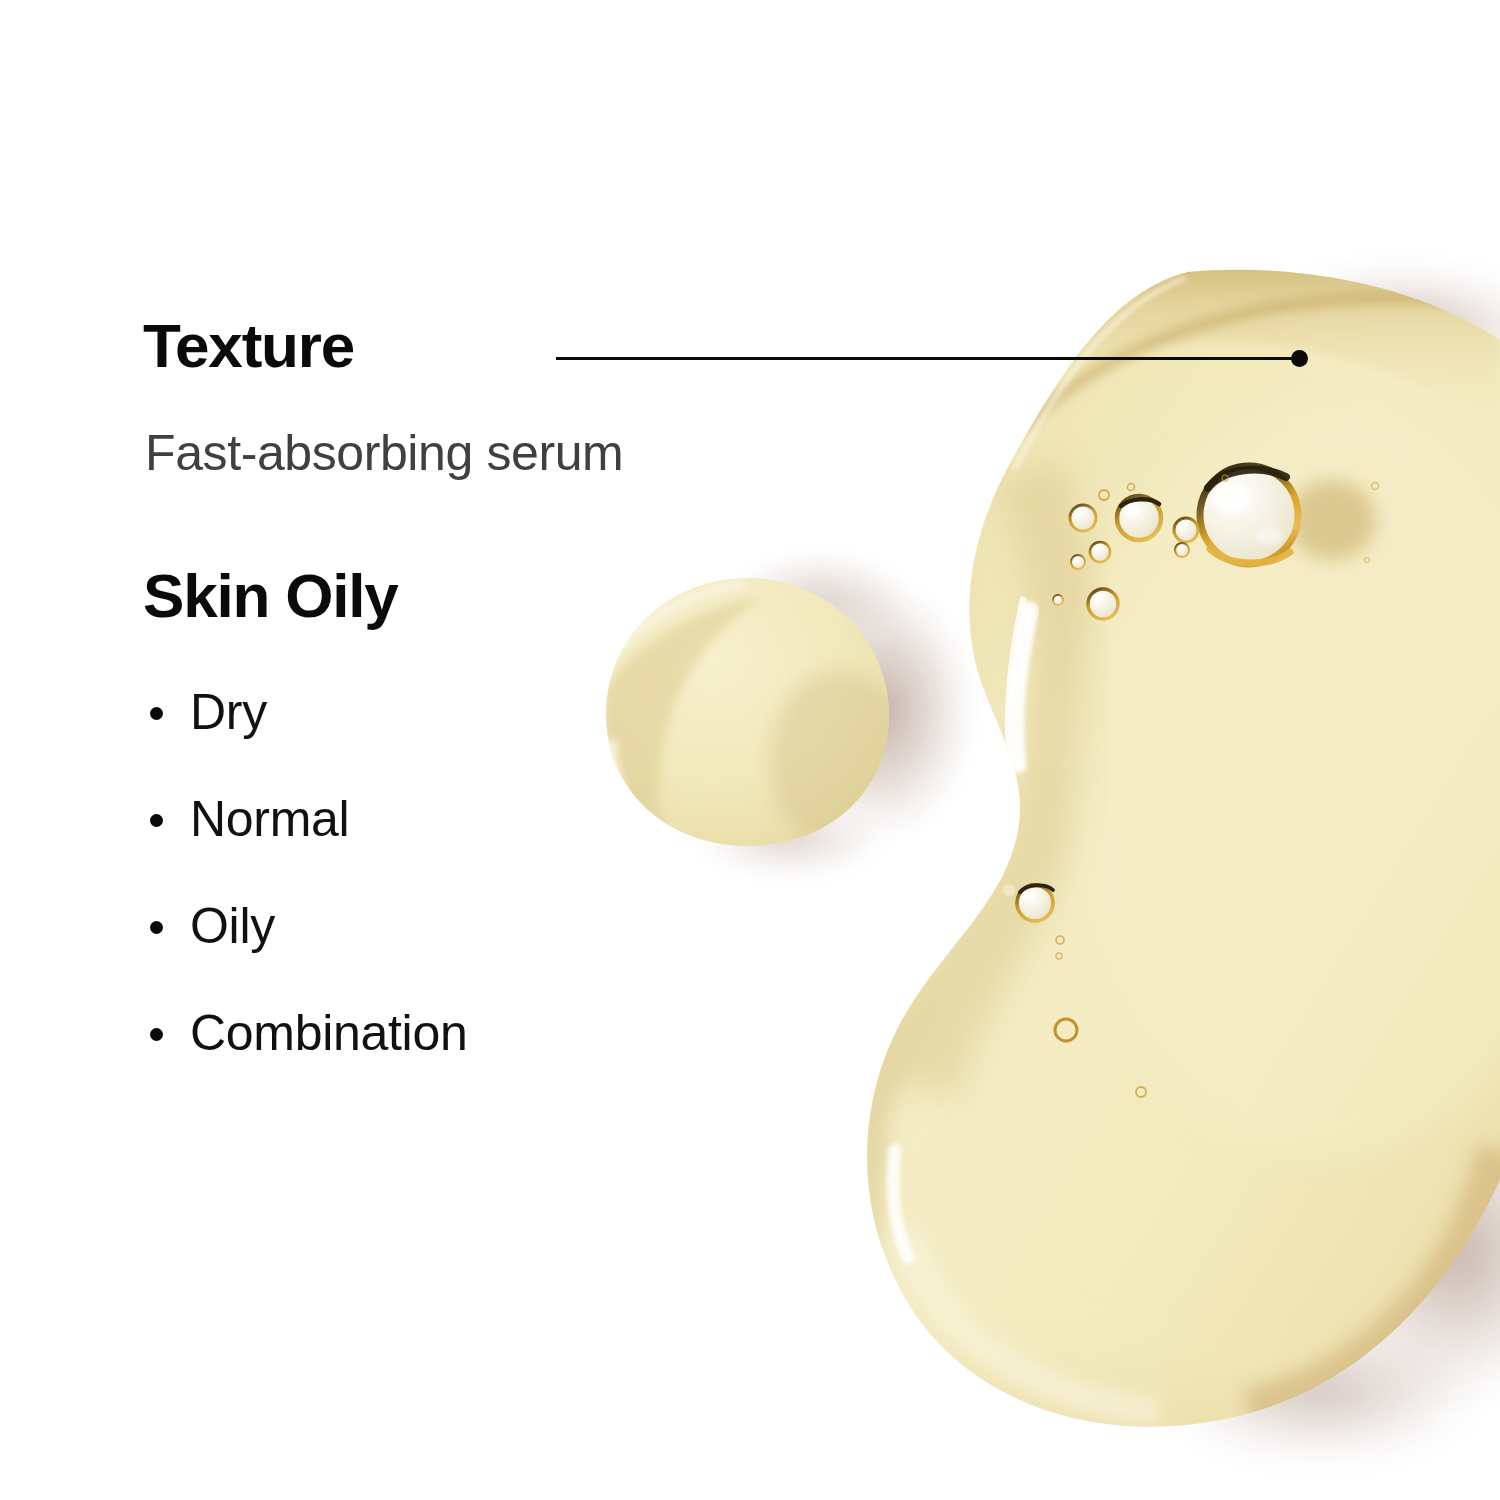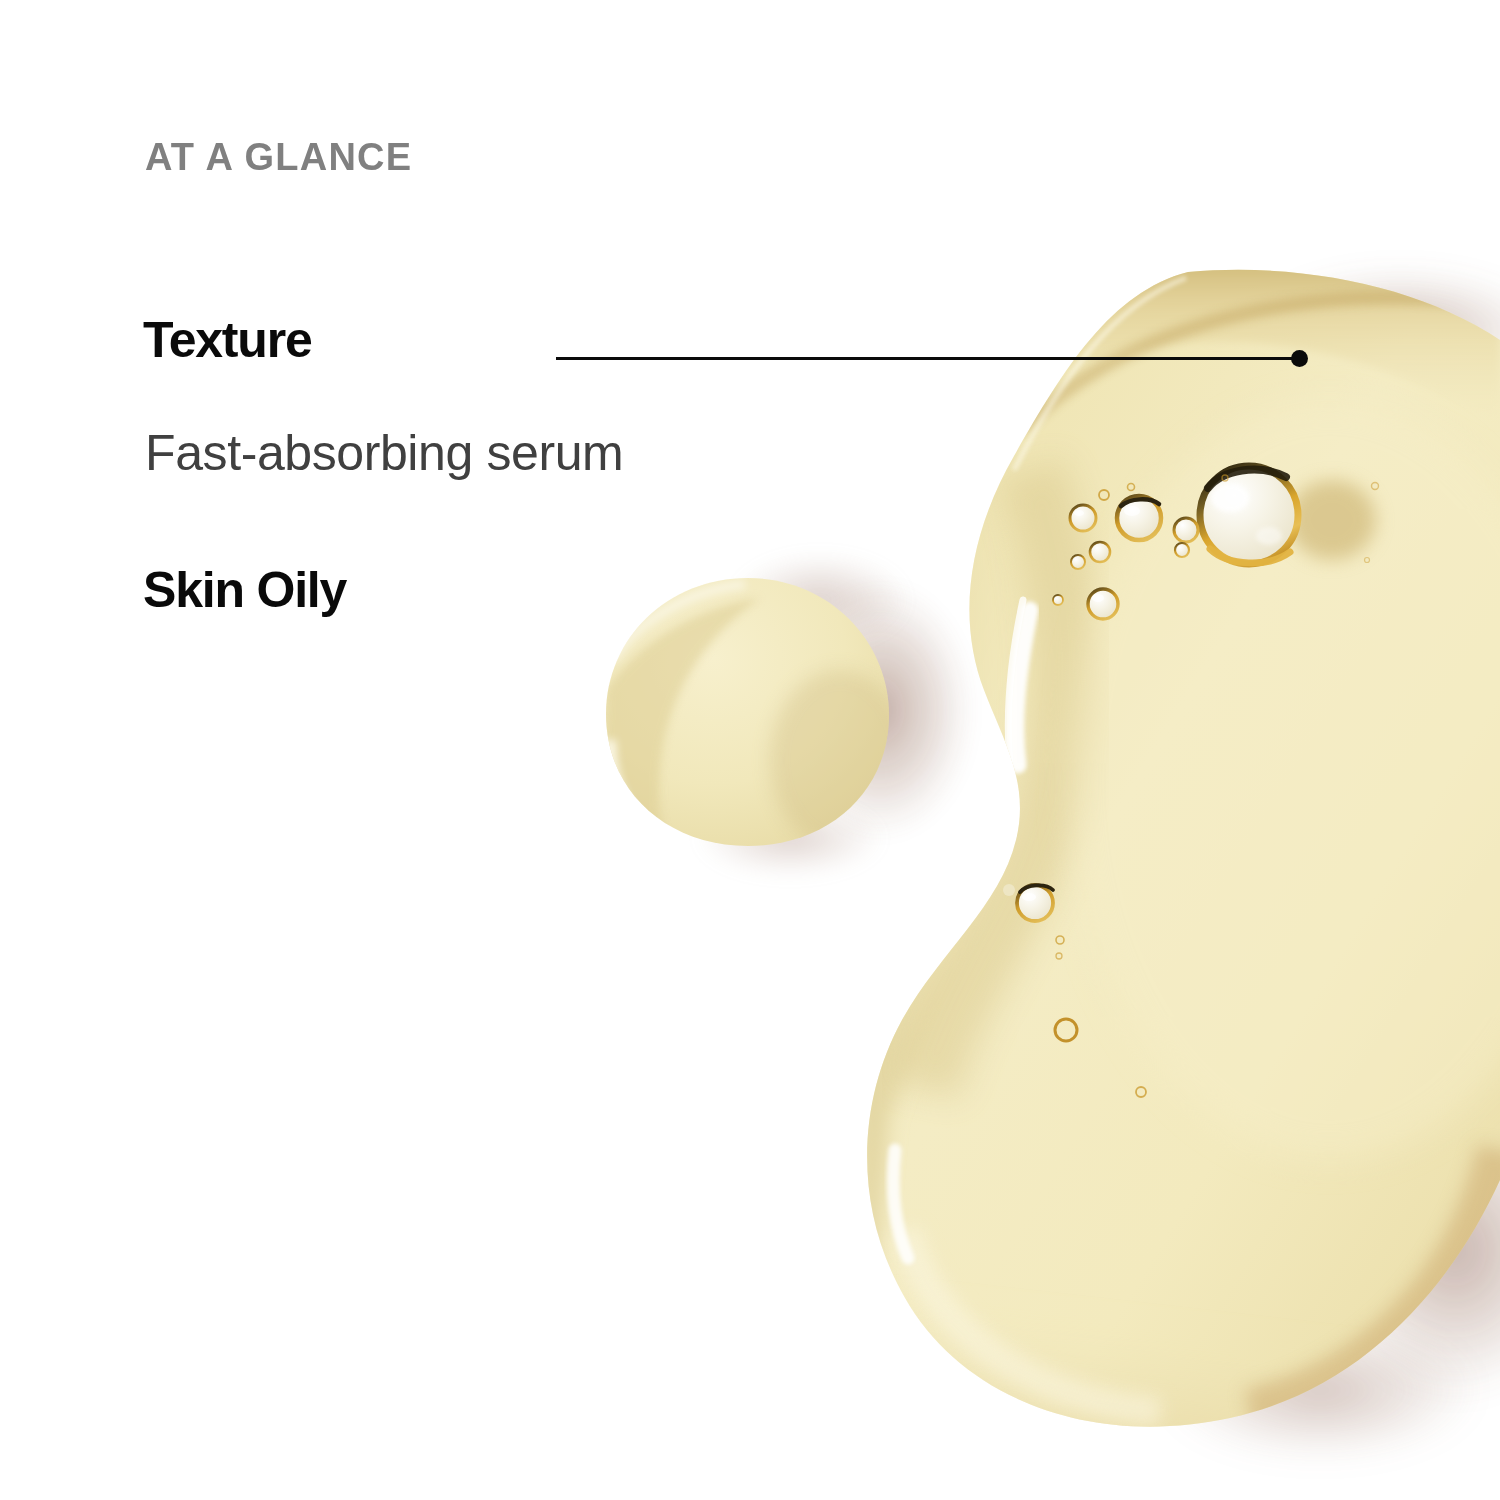--- a/index.html
+++ b/index.html
@@ -36,21 +36,21 @@
     font-weight: bold;
     letter-spacing: 1.2px;
     color: #808080;
     line-height: 1;
     white-space: nowrap;
   }
 
   .block-title {
     position: absolute;
     left: 143px;
-    font-size: 50px;
+    font-size: 62px;
     font-weight: bold;
     color: #0a0a0a;
     letter-spacing: -1.2px;
     line-height: 1;
     white-space: nowrap;
   }
   #texture-title { top: 315px; }
   #skintype-title { top: 565px; }
 
   .block-sub {
@@ -334,27 +334,44 @@
 
         <circle cx="1060" cy="940" r="4" fill="none" stroke="#c9982a" stroke-width="1.6" opacity="0.7"></circle>
         <circle cx="1059" cy="956" r="3" fill="none" stroke="#c9982a" stroke-width="1.3" opacity="0.6"></circle>
 
         <circle cx="1066" cy="1030" r="11" fill="none" stroke="#c08c23" stroke-width="3" opacity="0.95"></circle>
         <circle cx="1141" cy="1092" r="5" fill="none" stroke="#c9982a" stroke-width="1.8" opacity="0.75"></circle>
       </g>
     </g>
   </svg>
 
-  <div class="eyebrow">AT A GLANCE</div>
 
   <div class="block-title" id="texture-title">Texture</div>
 
   <div id="leader">
     <div class="rule"></div>
     <div class="tip"></div>
   </div>
 
   <div class="block-sub">Fast-absorbing serum</div>
 
   <div class="block-title" id="skintype-title">Skin Oily</div>
 
+  <ul id="skin-list">
+    <li>
+      <span class="dot"></span>
+      <span>Dry</span>
+    </li>
+    <li>
+      <span class="dot"></span>
+      <span>Normal</span>
+    </li>
+    <li>
+      <span class="dot"></span>
+      <span>Oily</span>
+    </li>
+    <li>
+      <span class="dot"></span>
+      <span>Combination</span>
+    </li>
+  </ul>
 
 </div>
 
 </body></html>

